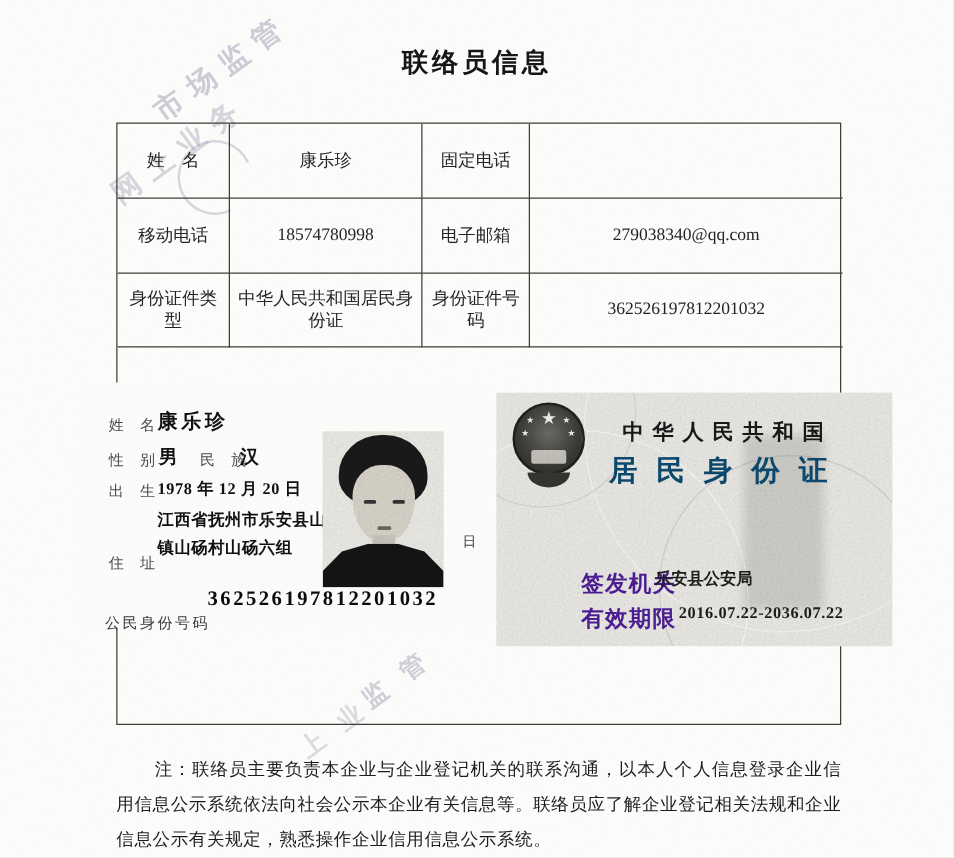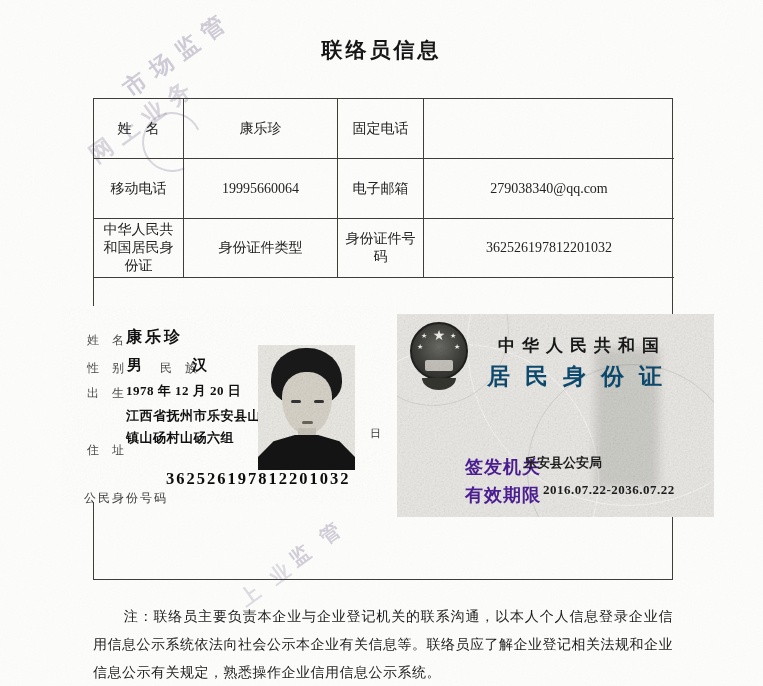--- a/index.html
+++ b/index.html
@@ -139,26 +139,26 @@
 
   <div class="doc-title">联络员信息</div>
 
   <div class="info-table">
     <div class="cell">姓　名</div>
     <div class="cell">康乐珍</div>
     <div class="cell">固定电话</div>
     <div class="cell last"></div>
 
     <div class="cell">移动电话</div>
-    <div class="cell">19995660064</div>
+    <div class="cell">18574780998</div>
     <div class="cell">电子邮箱</div>
     <div class="cell last">279038340@qq.com</div>
 
+    <div class="cell">身份证件类型</div>
     <div class="cell">中华人民共和国居民身份证</div>
-    <div class="cell">身份证件类型</div>
     <div class="cell">身份证件号码</div>
     <div class="cell last">362526197812201032</div>
 
     <div class="cell images"></div>
   </div>
 
   <div class="id-front">
     <span class="lab f-name-l">姓 名</span>
     <span class="val f-name-v">康乐珍</span>
 

